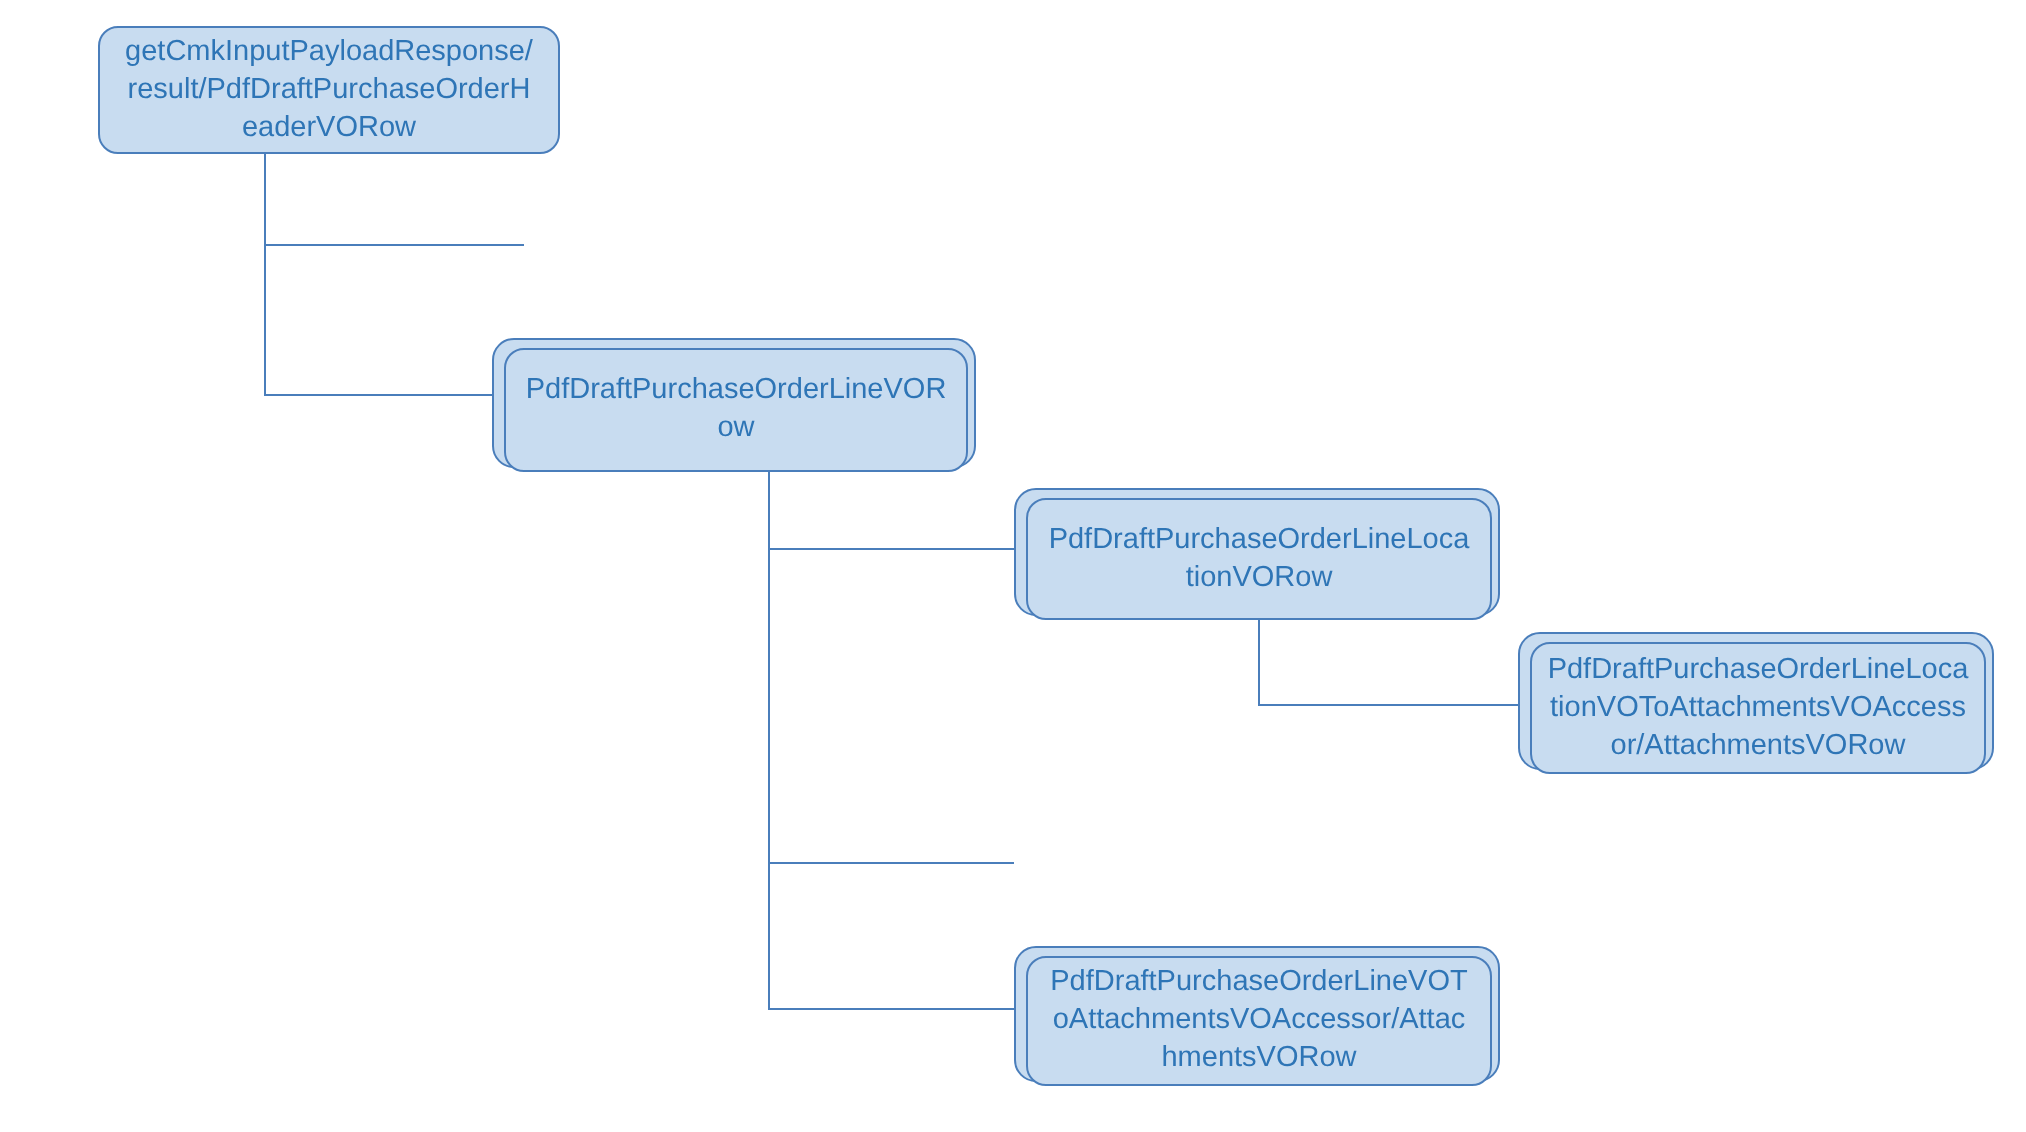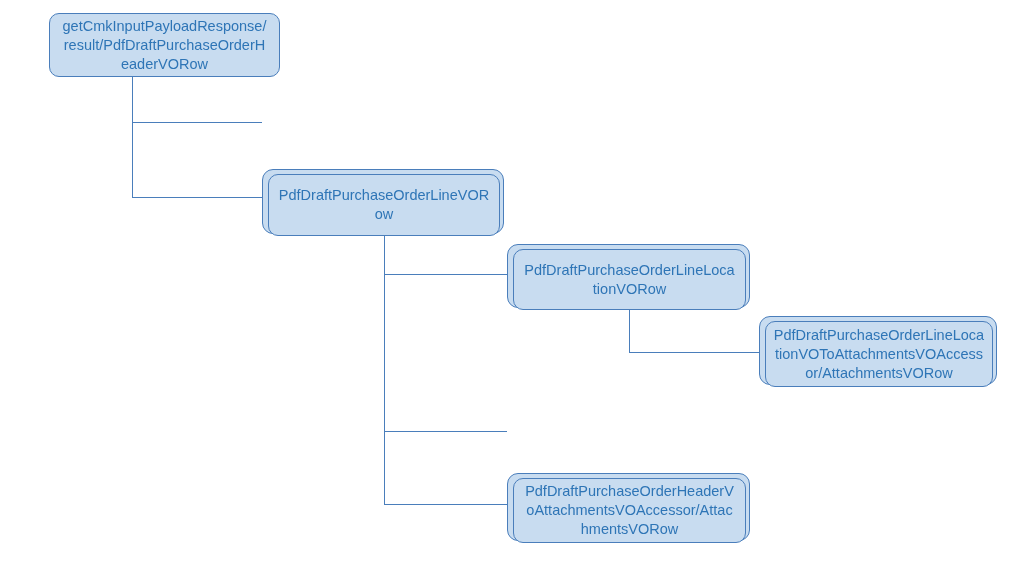--- a/index.html
+++ b/index.html
@@ -36,21 +36,21 @@
     white-space:pre-line;
     overflow-wrap:anywhere;
   }
   .connector{
     position:absolute;
     background:#4a7ebb;
   }
   
   #node-root        {left:17px;  top:13px;  width:231px; height:64px;padding-left:32px;}
   #node-hdr-attach  {left:268px; top:98px;  width:235px; height:60px;}
-  #node-line        {left:268px; top:174px; width:232px; height:62px;}
+  #node-line        {left:252px; top:174px; width:232px; height:62px;}
   #node-line-loc    {left:513px; top:249px; width:233px; height:61px;}
   #node-loc-attach  {left:765px; top:321px; width:228px; height:66px;}
   #node-config      {left:513px; top:406px; width:233px; height:59px;}
   #node-line-attach {left:513px; top:478px; width:233px; height:65px;}
   
   #conn-root-v       {left:132px; top:77px;  width:1px;   height:120px;}
   #conn-hdr-attach-h {left:132px; top:122px; width:130px; height:1px;}
   #conn-line-h       {left:132px; top:197px; width:130px; height:1px;}
   #conn-line-v       {left:384px; top:236px; width:1px;   height:268px;}
   #conn-line-loc-h   {left:384px; top:274px; width:123px; height:1px;}
@@ -106,19 +106,19 @@
       <span class="label">PdfDraftPurchaseOrderLineLoca
 tionVOToAttachmentsVOAccess
 or/AttachmentsVORow</span>
     </div>
   </div>
 
 
   <div class="node" id="node-line-attach">
     <div class="back"></div>
     <div class="box">
-      <span class="label">PdfDraftPurchaseOrderHeaderV
+      <span class="label">PdfDraftPurchaseOrderLineVOT
 oAttachmentsVOAccessor/Attac
 hmentsVORow</span>
     </div>
   </div>
 
 </div>
 
 </body></html>

